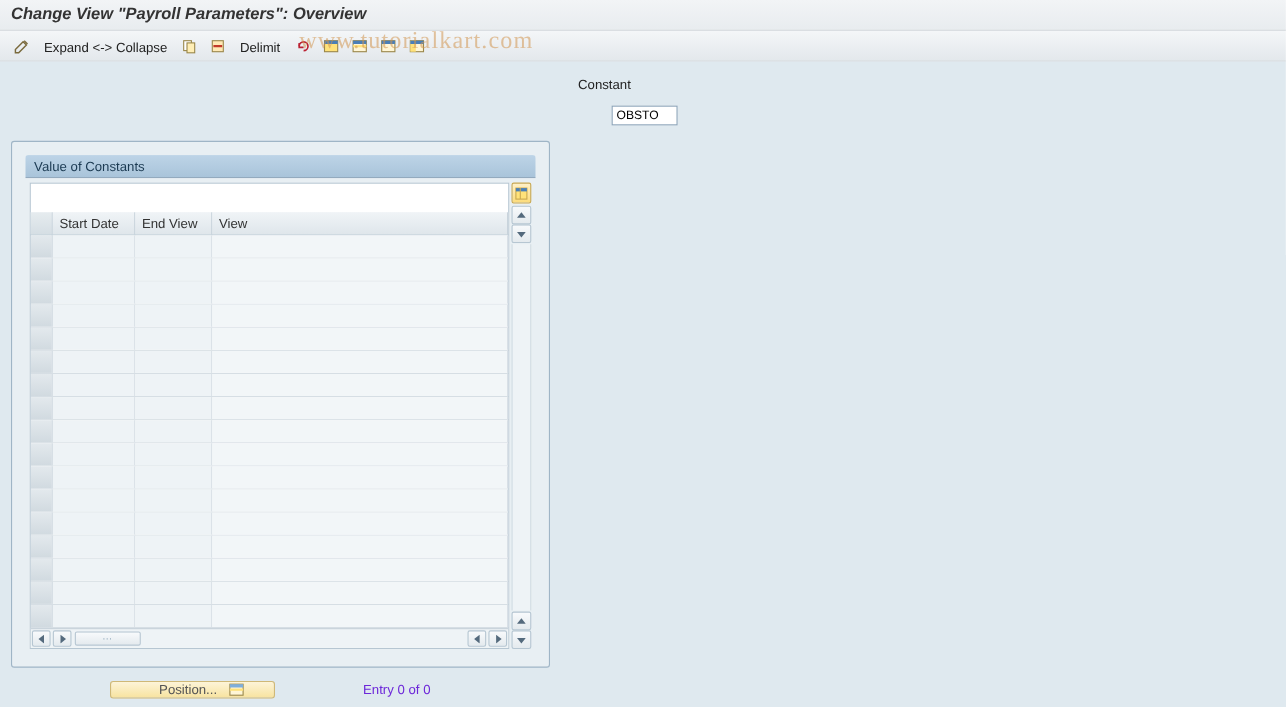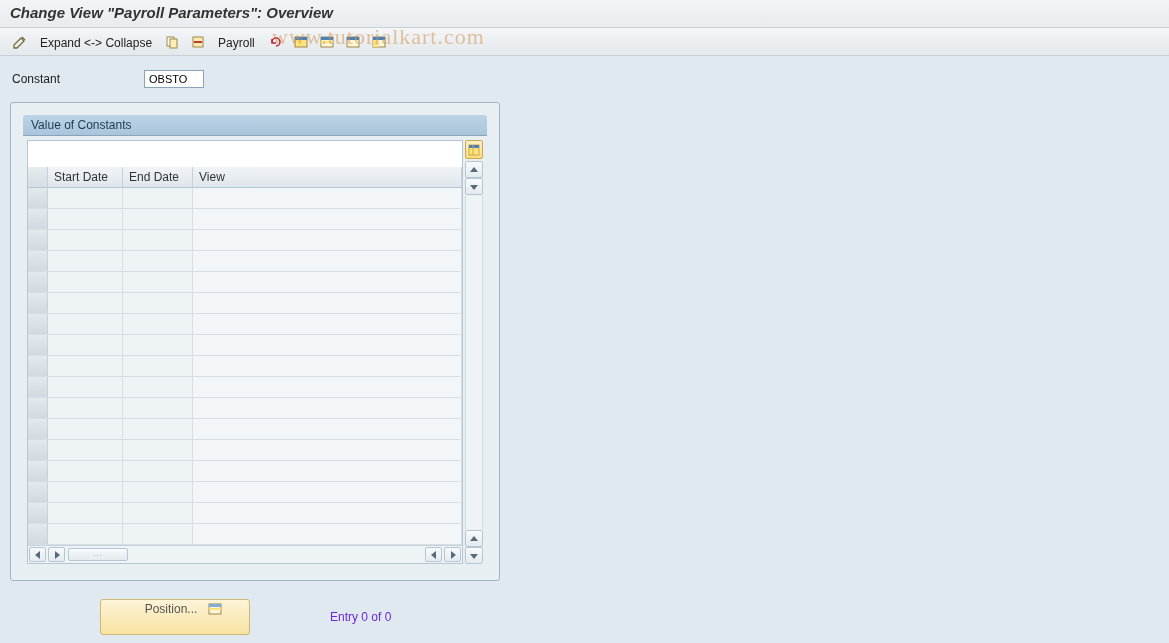--- a/index.html
+++ b/index.html
@@ -61,20 +61,21 @@
     background: #dfe9ef;
     height: calc(643px - 24px - 28px);
     padding: 10px 10px 0 10px;
     position: relative;
   }
   .field-row {
     display: flex;
     align-items: center;
     gap: 12px;
     margin: 4px 0 14px 2px;
+    flex-direction: column;
   }
   .field-label { font-size: 12px; color: #222; width: 120px; }
   .field-input {
     width: 60px; height: 18px;
     border: 1px solid #8aa3b8;
     background: #fff;
     font-size: 11px;
     padding: 1px 4px;
     text-align: left;
   }
@@ -186,27 +187,27 @@
   .hscroll .track { flex:1; height: 13px; }
   .position-bar {
     position: absolute;
     left: 100px; bottom: 12px;
     display: flex;
     align-items: center;
     gap: 80px;
   }
   .pos-btn {
     display: inline-flex;
-    align-items: flex-start;
+    align-items: center;
     gap: 30px;
     background: linear-gradient(to bottom,#fdf4d8,#f7e3a0);
     border: 1px solid #cfb877;
     border-radius: 3px;
     padding: 2px 14px 2px 6px;
-    height: 36px;
+    height: 16px;
     min-width: 150px;
     color: #555;
     cursor: pointer;
     justify-content: center;
   }
   .pos-btn .icn { width:14px; height:14px; display:inline-flex; align-items:center; justify-content:center; position:absolute; left:108px;}
   .entry-text { font-size: 12px; color: #6d28d9; }
   svg { display:block; }
 </style>
 </head>
@@ -229,21 +230,21 @@
         <rect x="3" y="3" width="7" height="9" fill="#fff" stroke="#9a874a"></rect>
         <rect x="6" y="5" width="7" height="9" fill="#ffeeb5" stroke="#9a874a"></rect>
       </svg>
   </span>
   <span class="tbtn">
     <svg width="16" height="16" viewBox="0 0 16 16">
         <rect x="3" y="3" width="10" height="10" fill="#ffe9b5" stroke="#9a874a"></rect>
         <line x1="4" y1="8" x2="12" y2="8" stroke="#c23a2a" stroke-width="2"></line>
       </svg>
   </span>
-  <span class="ttext">Payroll</span>
+  <span class="ttext">Delimit</span>
   <span class="tbtn">
     <svg width="16" height="16" viewBox="0 0 16 16">
         <path d="M5 8 A4 4 0 1 1 9 12" fill="none" stroke="#b23" stroke-width="1.5"></path>
         <path d="M5 5 L5 9 L9 9" fill="none" stroke="#b23" stroke-width="1.5"></path>
       </svg>
   </span>
   <span class="tbtn">
     <svg width="16" height="16" viewBox="0 0 16 16">
         <rect x="2" y="3" width="12" height="10" fill="#ffe27a" stroke="#9a874a"></rect>
         <rect x="2" y="3" width="12" height="3" fill="#4a7fb7"></rect>
@@ -279,21 +280,21 @@
     <input class="field-input" readonly="" value="OBSTO" style="">
   </div>
 
   <div class="group-box">
     <div class="group-title">Value of Constants</div>
     <div class="table-area">
       <div class="grid-wrap">
         <div class="grid-head">
           <div class="sel"></div>
           <div class="col col-start">Start Date</div>
-          <div class="col col-end">End Date</div>
+          <div class="col col-end">End View</div>
           <div class="col col-value">View</div>
         </div>
         <div class="grid-body" id="grid-body">
             <div class="grid-row">
               <div class="sel"></div>
               <div class="cell col-start"></div>
               <div class="cell col-end"></div>
               <div class="cell col-value"></div>
             </div>
             <div class="grid-row">

